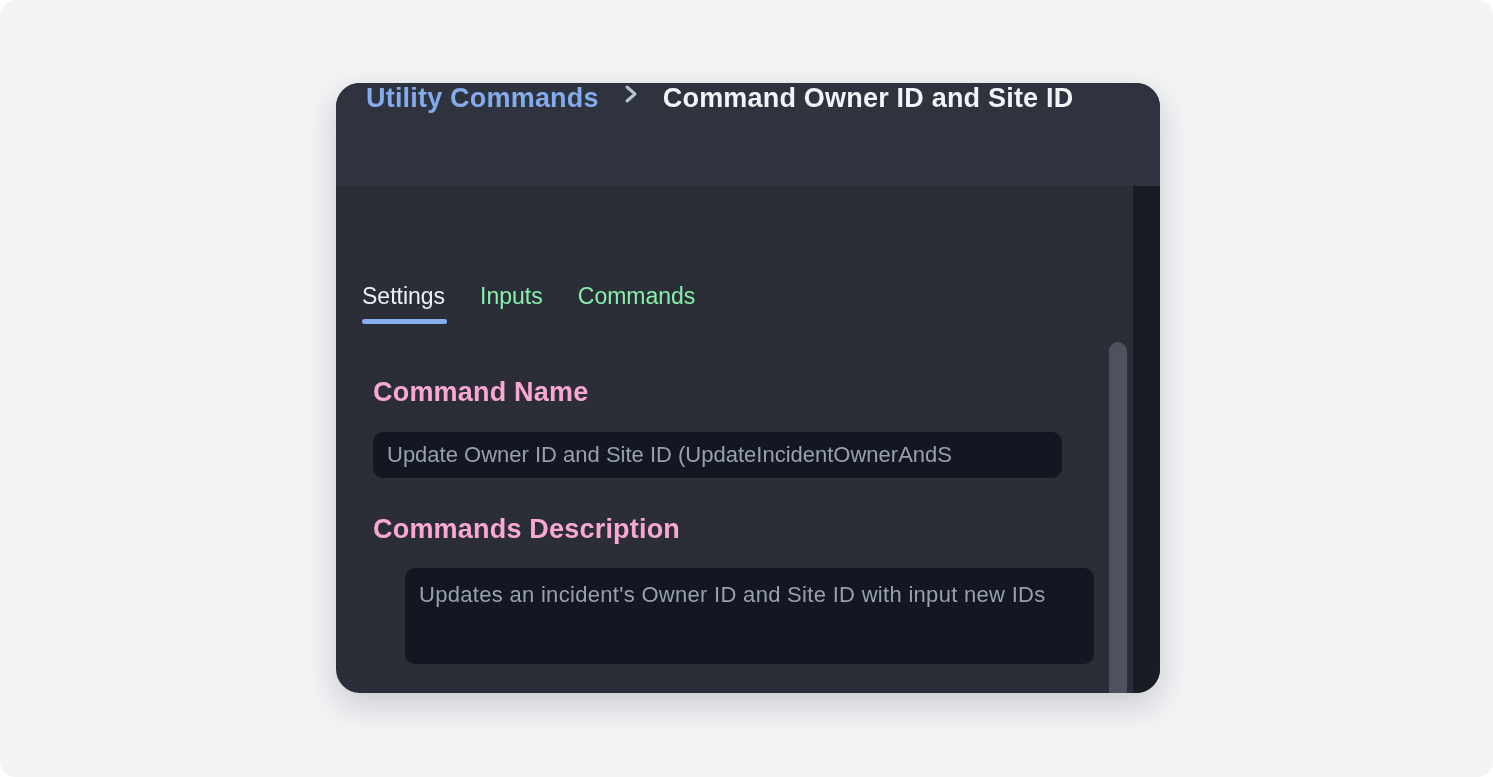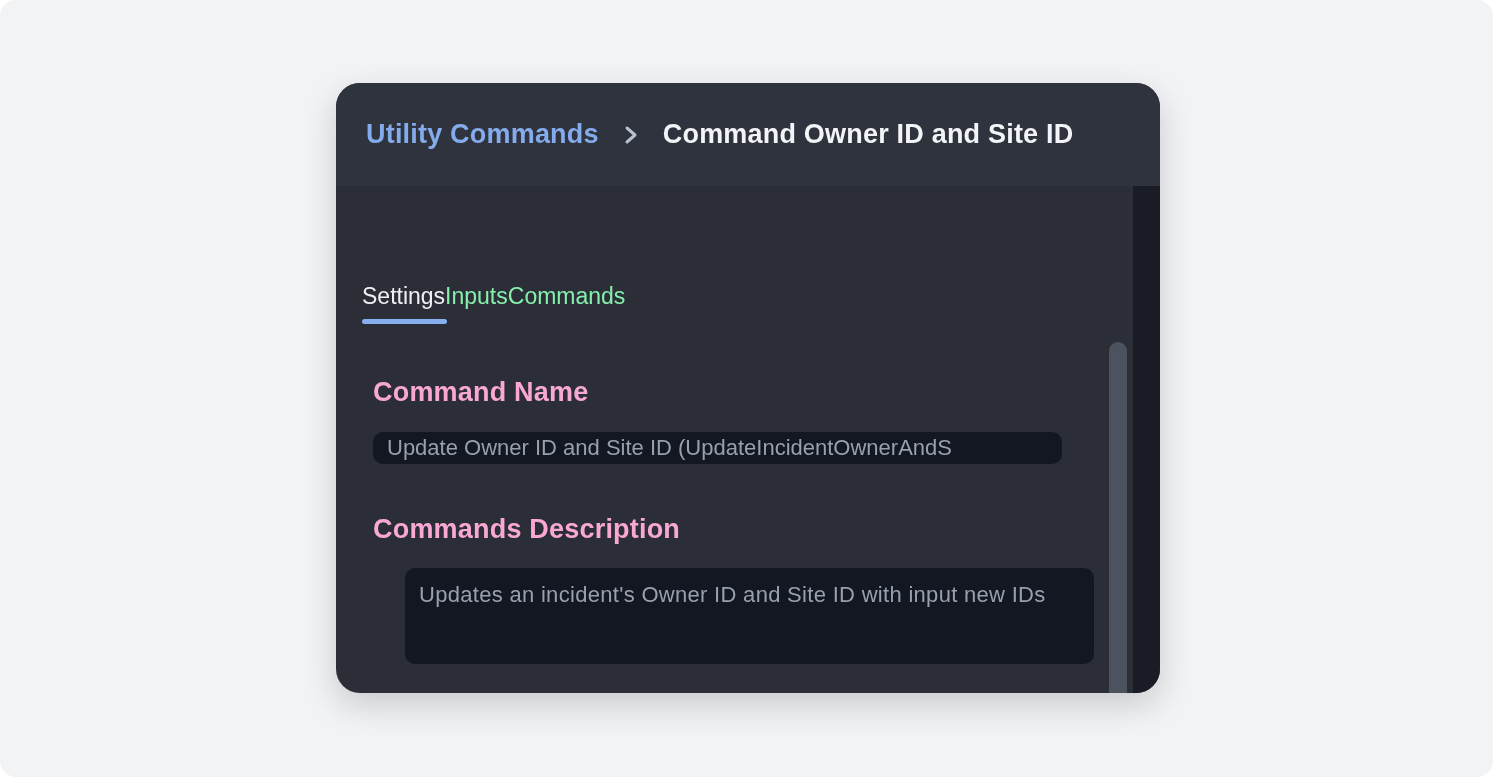--- a/index.html
+++ b/index.html
@@ -24,21 +24,21 @@
     box-shadow: 0 12px 32px rgba(20, 24, 34, 0.18);
   }
 
   
   .panel-header {
     position: absolute;
     left: 0; top: 0; right: 0;
     height: 103px;
     background: #2f333d;
     display: flex;
-    align-items: center;
+    align-items: flex-start;
     padding: 0 30px;
   }
   .crumb-parent {
     color: #84abec;
     font-size: 27px;
     font-weight: bold;
     letter-spacing: 0.2px;
     cursor: pointer;
   }
   .crumb-sep {
@@ -85,20 +85,21 @@
     background: #87aff0;
   }
 
   
   .subtabs {
     position: absolute;
     left: 26px; top: 182px;
     height: 62px;
     display: flex;
     align-items: center;
+    gap: 35px;
     text-align: right;
   }
   .subtab {
     position: relative;
     height: 100%;
     display: flex;
     align-items: center;
     font-size: 23px;
     color: #86efac;
     cursor: pointer;
@@ -123,21 +124,21 @@
     font-weight: bold;
     letter-spacing: 0.2px;
     white-space: nowrap;
   }
   .label-name { top: 294px; }
   .label-desc { top: 431px; }
 
   .field-input {
     position: absolute;
     left: 37px; top: 349px;
-    width: 689px; height: 32px;
+    width: 689px; height: 46px;
     background: #131722;
     border: none;
     border-radius: 10px;
     color: #98a0ac;
     font-family: "Liberation Sans", sans-serif;
     font-size: 22px;
     padding: 0 14px;
     outline: none;
   }
 

